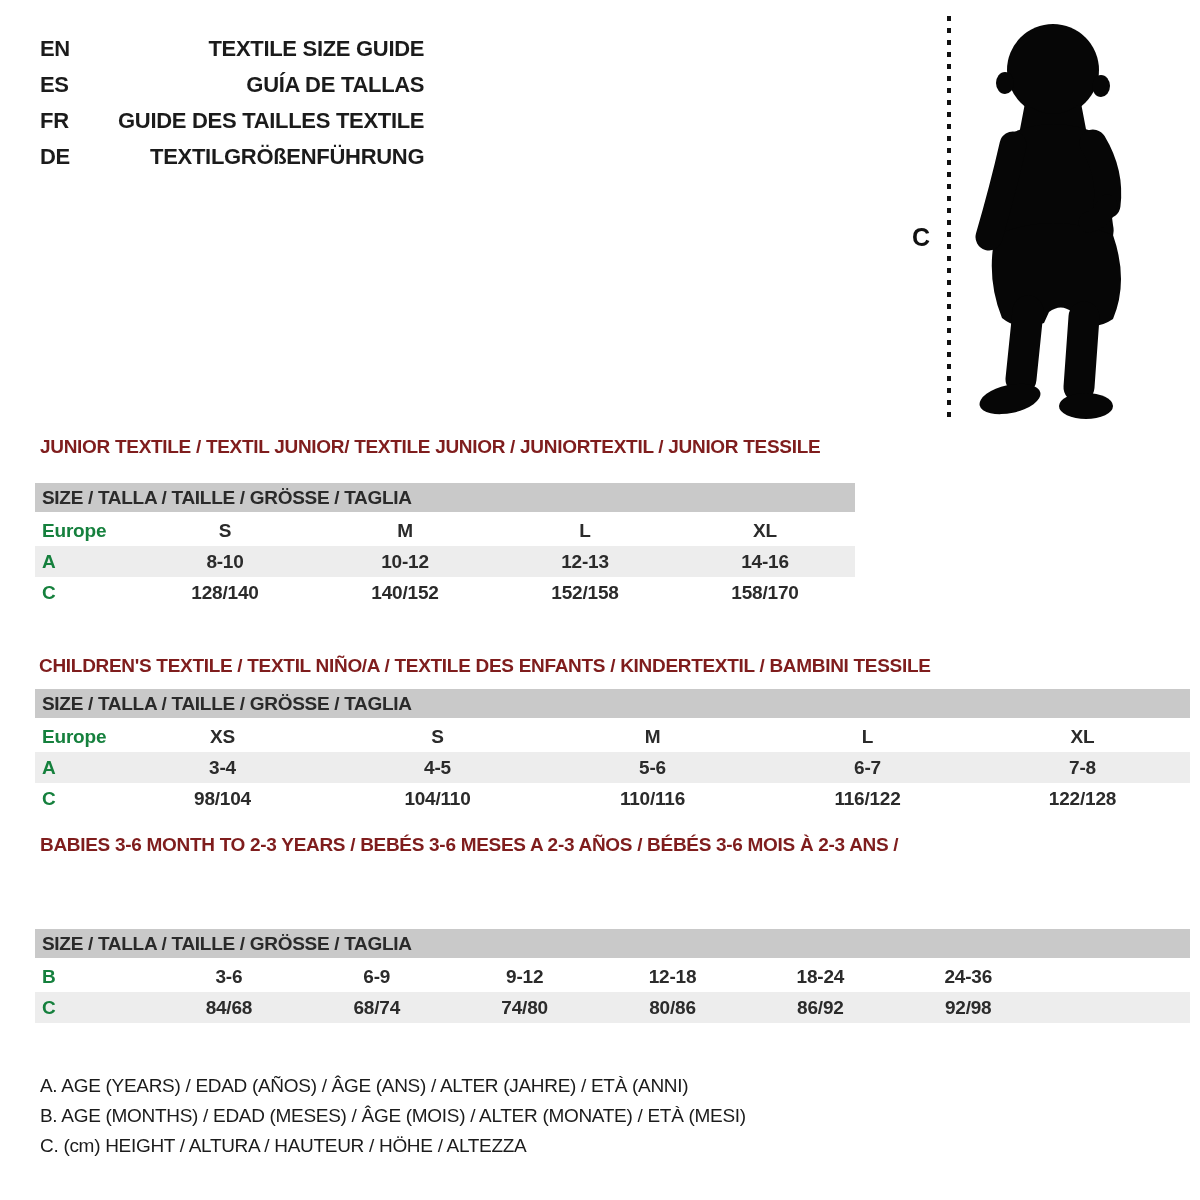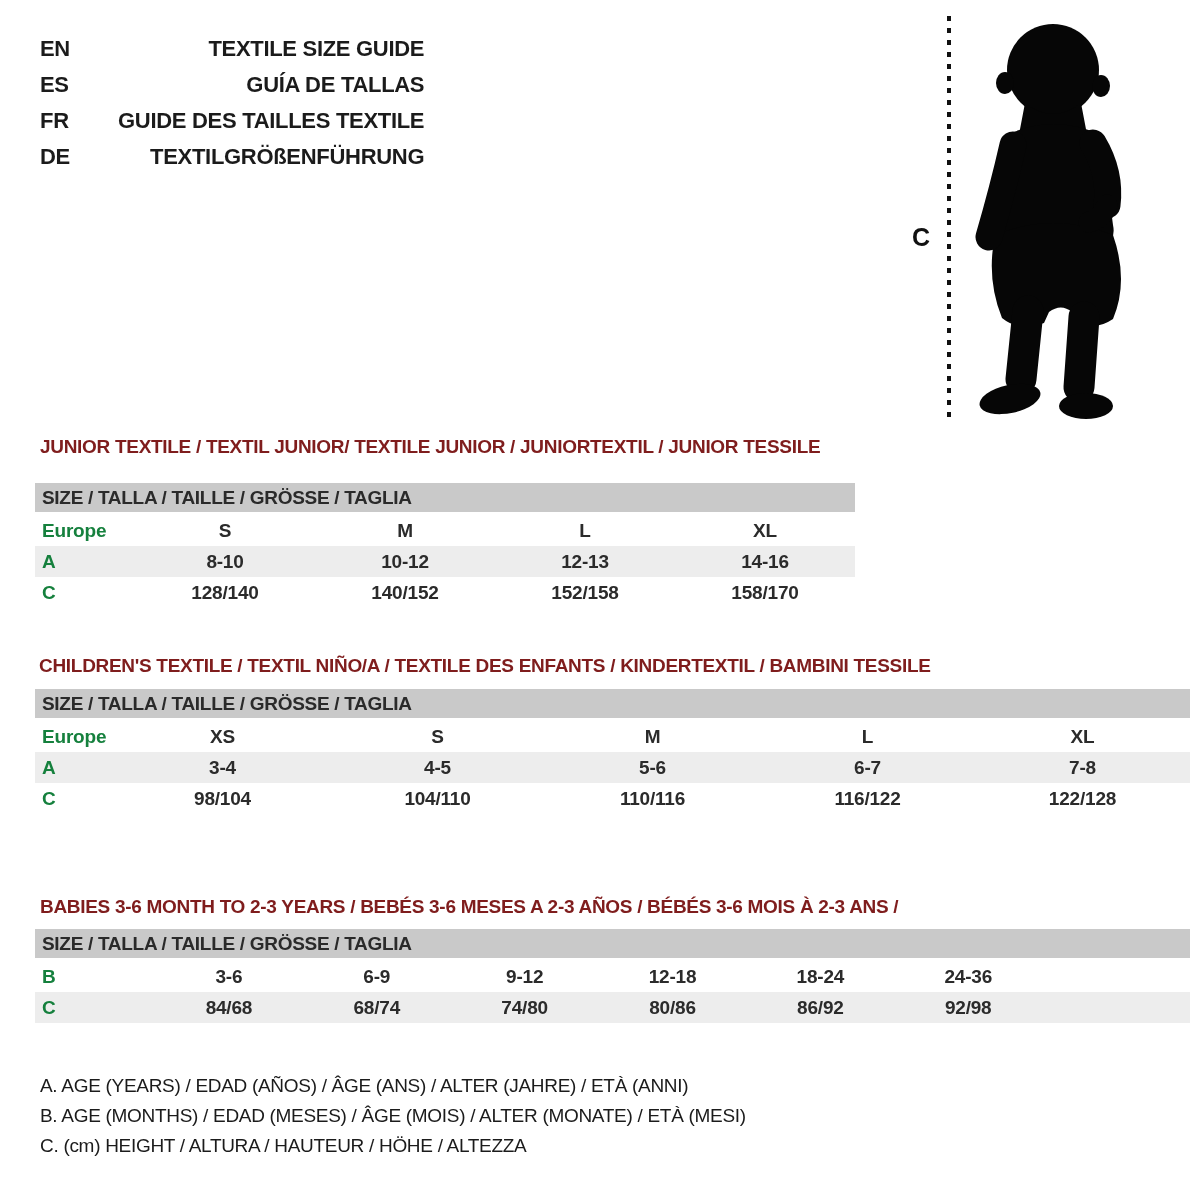--- a/index.html
+++ b/index.html
@@ -133,21 +133,21 @@
   <div class="trow">
     <span class="tlabel">C</span>
     <span class="tcell">98/104</span>
     <span class="tcell">104/110</span>
     <span class="tcell">110/116</span>
     <span class="tcell">116/122</span>
     <span class="tcell">122/128</span>
   </div>
 </div>
 
-<div class="abs babies-title" style="left:40px;top:890px;">
+<div class="abs babies-title" style="left:40px;top:828px;">
   <div class="sec-title line">BABIES 3-6 MONTH TO 2-3 YEARS / BEBÉS 3-6 MESES A 2-3 AÑOS / BÉBÉS 3-6 MOIS À 2-3 ANS /</div>
 </div>
 
 <div class="size-table" style="left:35px;top:929px;width:1155px;--cols:120px repeat(7,1fr);">
   <div class="size-bar">SIZE / TALLA / TAILLE / GRÖSSE / TAGLIA</div>
   <div class="trow">
     <span class="tlabel">B</span>
     <span class="tcell">3-6</span>
     <span class="tcell">6-9</span>
     <span class="tcell">9-12</span>

